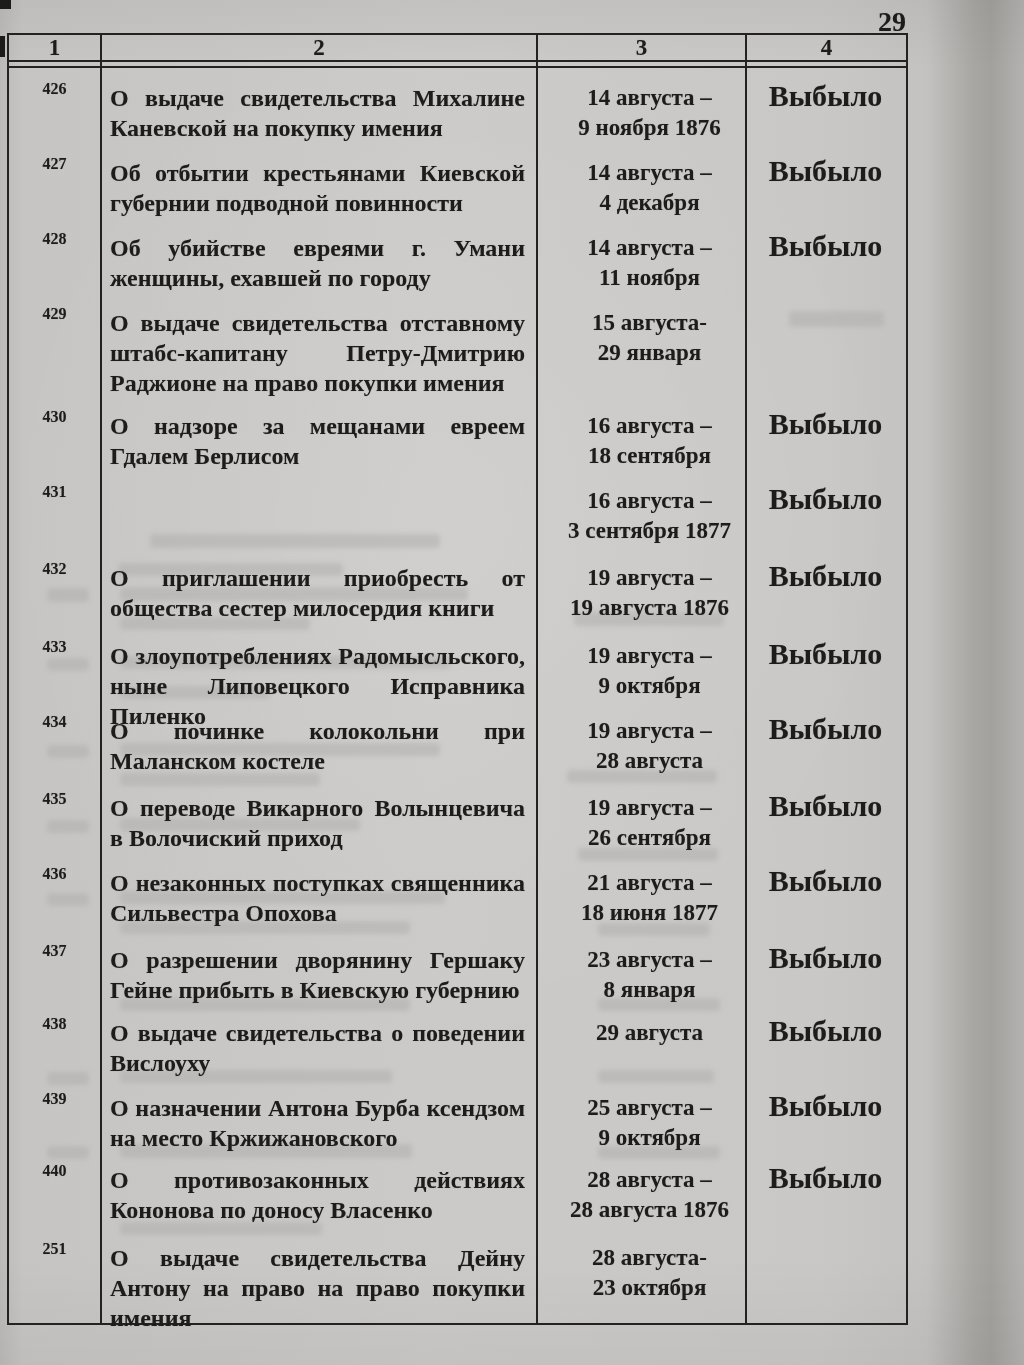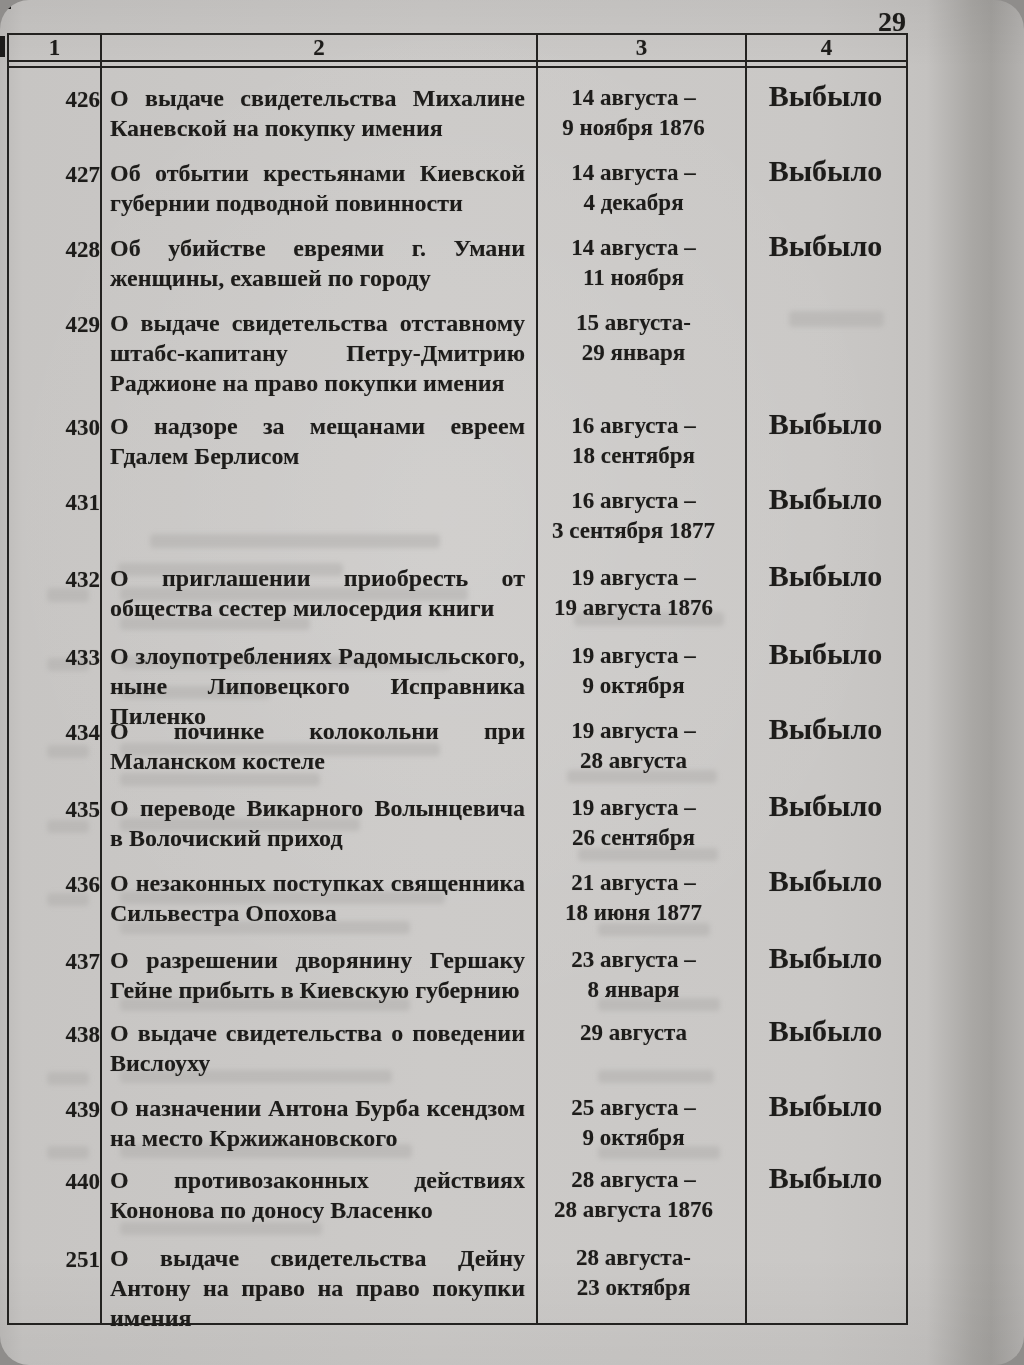--- a/index.html
+++ b/index.html
@@ -9,21 +9,20 @@
     margin:0 auto;
     overflow:hidden;
     font-family:"Liberation Serif","DejaVu Serif",serif;
     font-weight:700;
     color:#1d1c1a;
     background:
       radial-gradient(ellipse 620px 700px at 44% 38%, rgba(255,255,255,.10), rgba(255,255,255,0) 75%),
       linear-gradient(180deg, rgba(0,0,0,.045) 0%, rgba(0,0,0,0) 5%, rgba(0,0,0,0) 92%, rgba(0,0,0,.04) 100%),
       linear-gradient(90deg,#bcbab8 0%,#c7c5c3 2.2%,#cccac8 42%,#cac8c6 80%,#c4c2c0 90.5%,#a9a7a4 95%,#a3a19e 96.8%,#b4b2b0 100%);
     text-shadow:0 0 1px rgba(45,42,40,.28);
-    border-radius:29px;
   }
   .corner-mark{position:absolute;background:#1c1b1a;filter:blur(.6px);}
   .corner-mark.m1{left:0;top:0;width:11px;height:9px;}
   .corner-mark.m2{left:0;top:36px;width:5px;height:21px;}
 
   .page-number{position:absolute;left:862px;top:6px;width:60px;text-align:center;
     font-size:28px;line-height:32px;}
 
   .ghost{position:absolute;background:#b1afad;opacity:.55;filter:blur(2.6px);border-radius:4px;}
 
@@ -38,24 +37,24 @@
   .thead::after{content:"";position:absolute;left:-2px;right:-2px;bottom:-8px;height:2px;background:#232220;}
   .hcell{position:absolute;top:0;height:25px;line-height:26px;text-align:center;font-size:23px;}
   .hcell.h1{left:0;width:91px;}
   .hcell.h2{left:93px;width:434px;}
   .hcell.h3{left:529px;width:207px;}
   .hcell.h4{left:738px;width:159px;}
 
   .rows{position:relative;padding-top:6px;}
   .row{position:relative;}
   .row>div{position:absolute;top:0;box-sizing:border-box;}
-  .c-no{left:0;width:91px;padding-top:17px;text-align:right;font-size:23px;line-height:30px;}
+  .c-no{left:0;width:91px;padding-top:6px;text-align:center;font-size:16px;line-height:30px;}
   .c-desc{left:91px;width:436px;padding:15px 11px 0 10px;text-align:justify;
     font-size:24px;line-height:30px;}
-  .c-date{left:527px;width:195px;padding-top:15px;text-align:center;font-size:23px;line-height:30px;}
+  .c-date{left:543px;width:195px;padding-top:15px;text-align:center;font-size:23px;line-height:30px;}
   .c-status{left:736px;width:161px;padding-top:13px;text-align:center;font-size:30px;line-height:30px;}
 </style>
 </head>
 <body>
 
 <div class="page">
 
   <div class="corner-mark m1"></div>
   <div class="corner-mark m2"></div>
 

